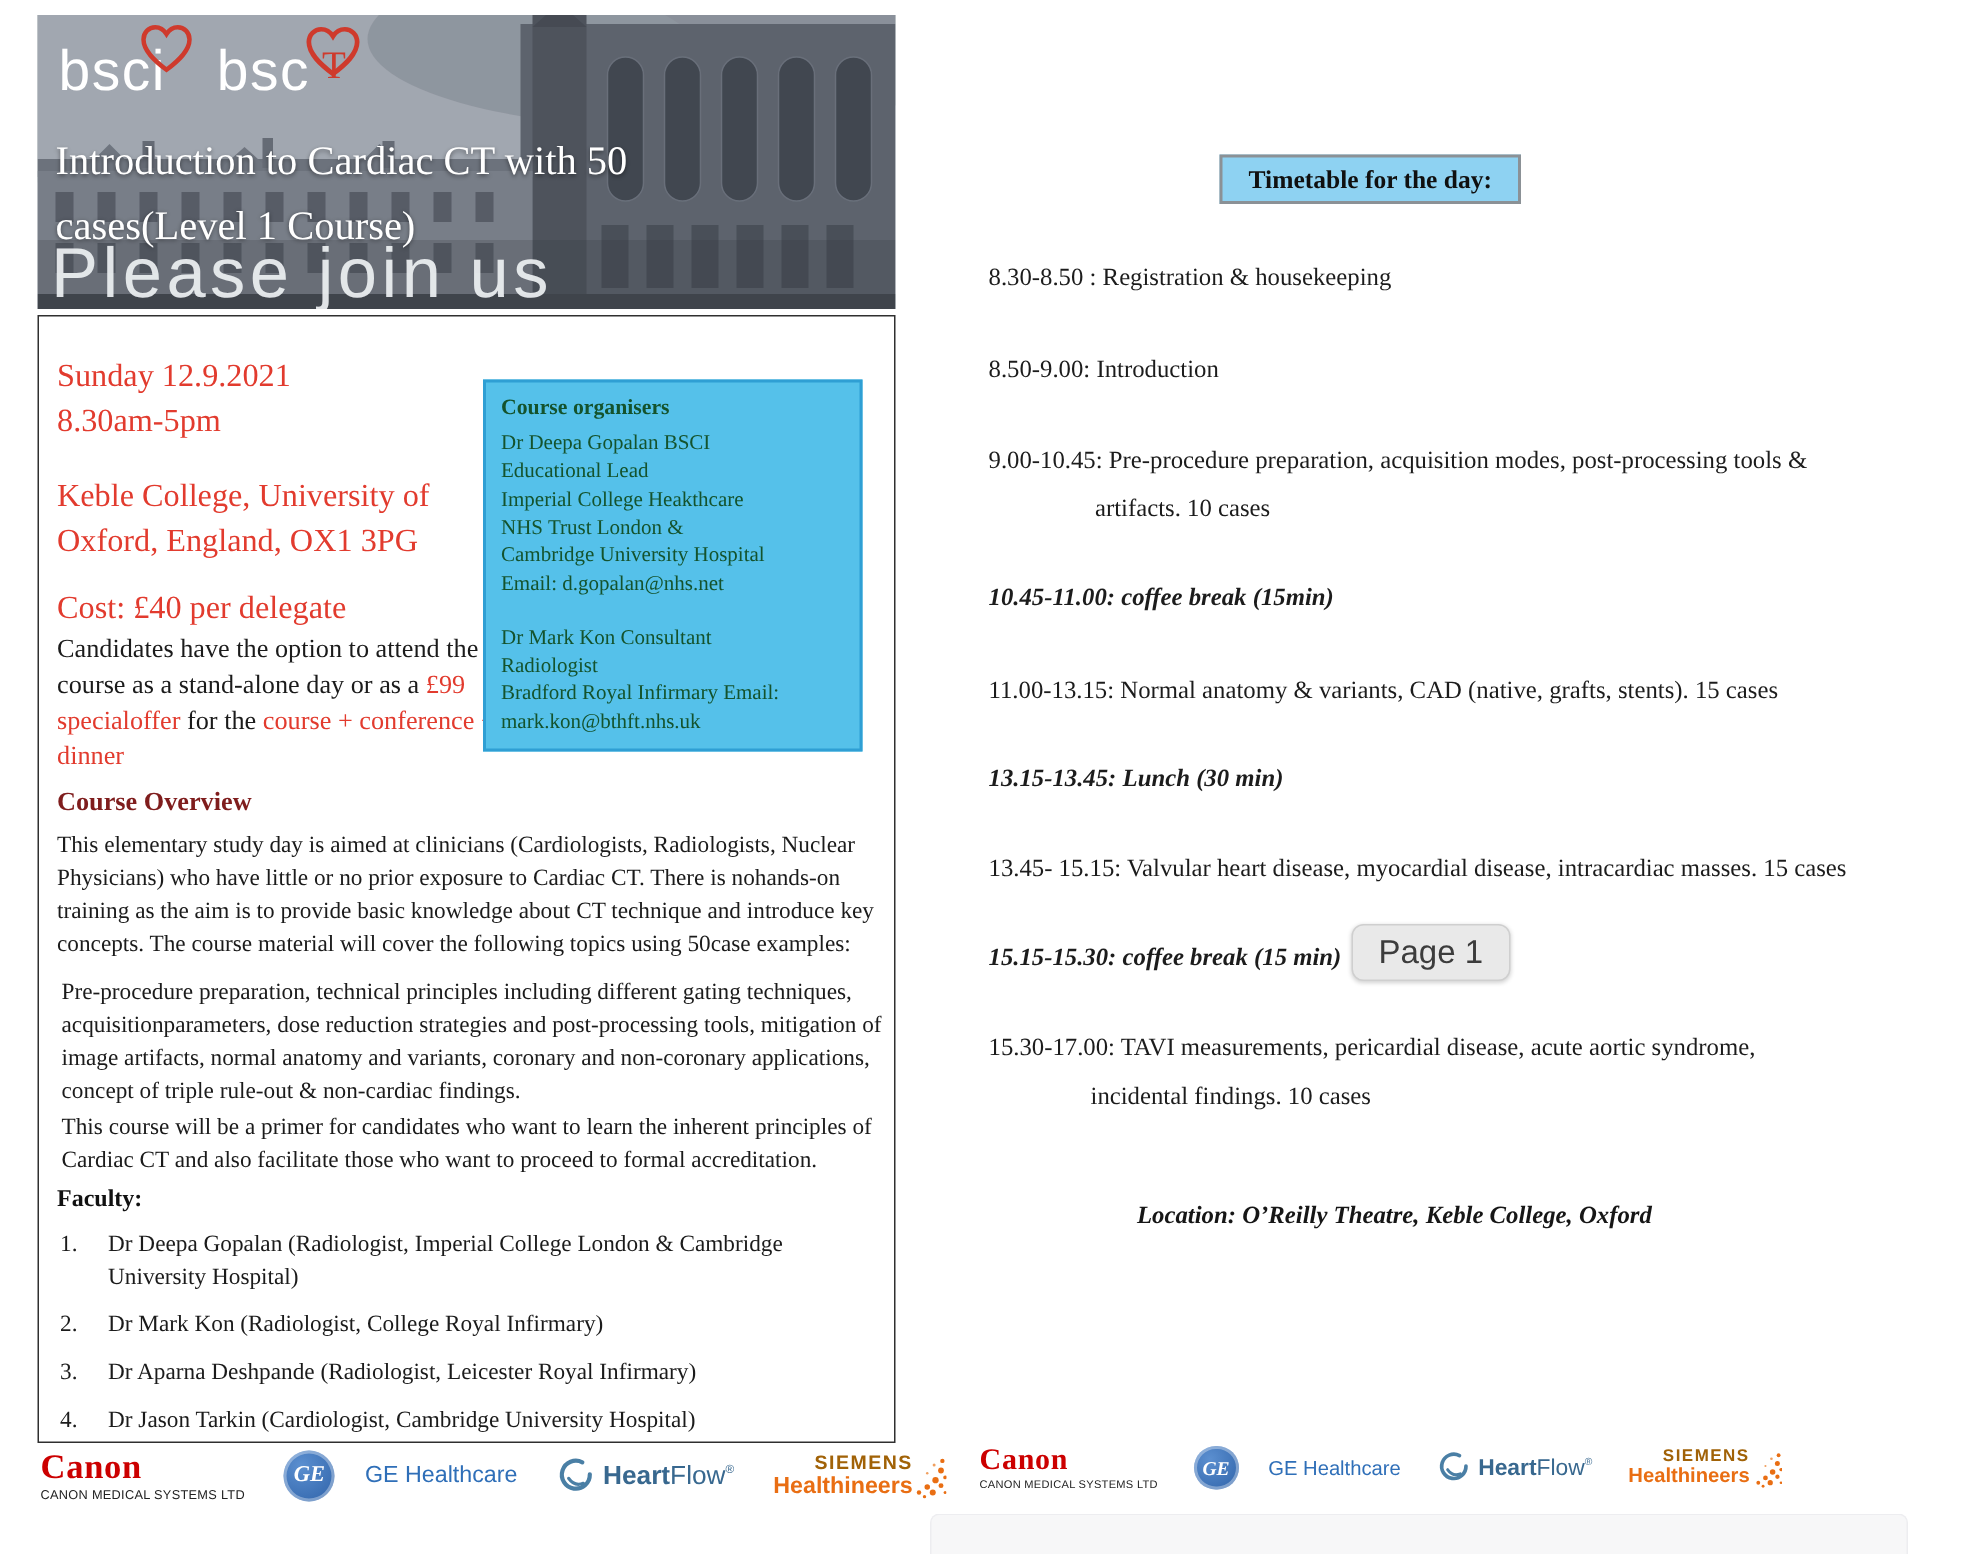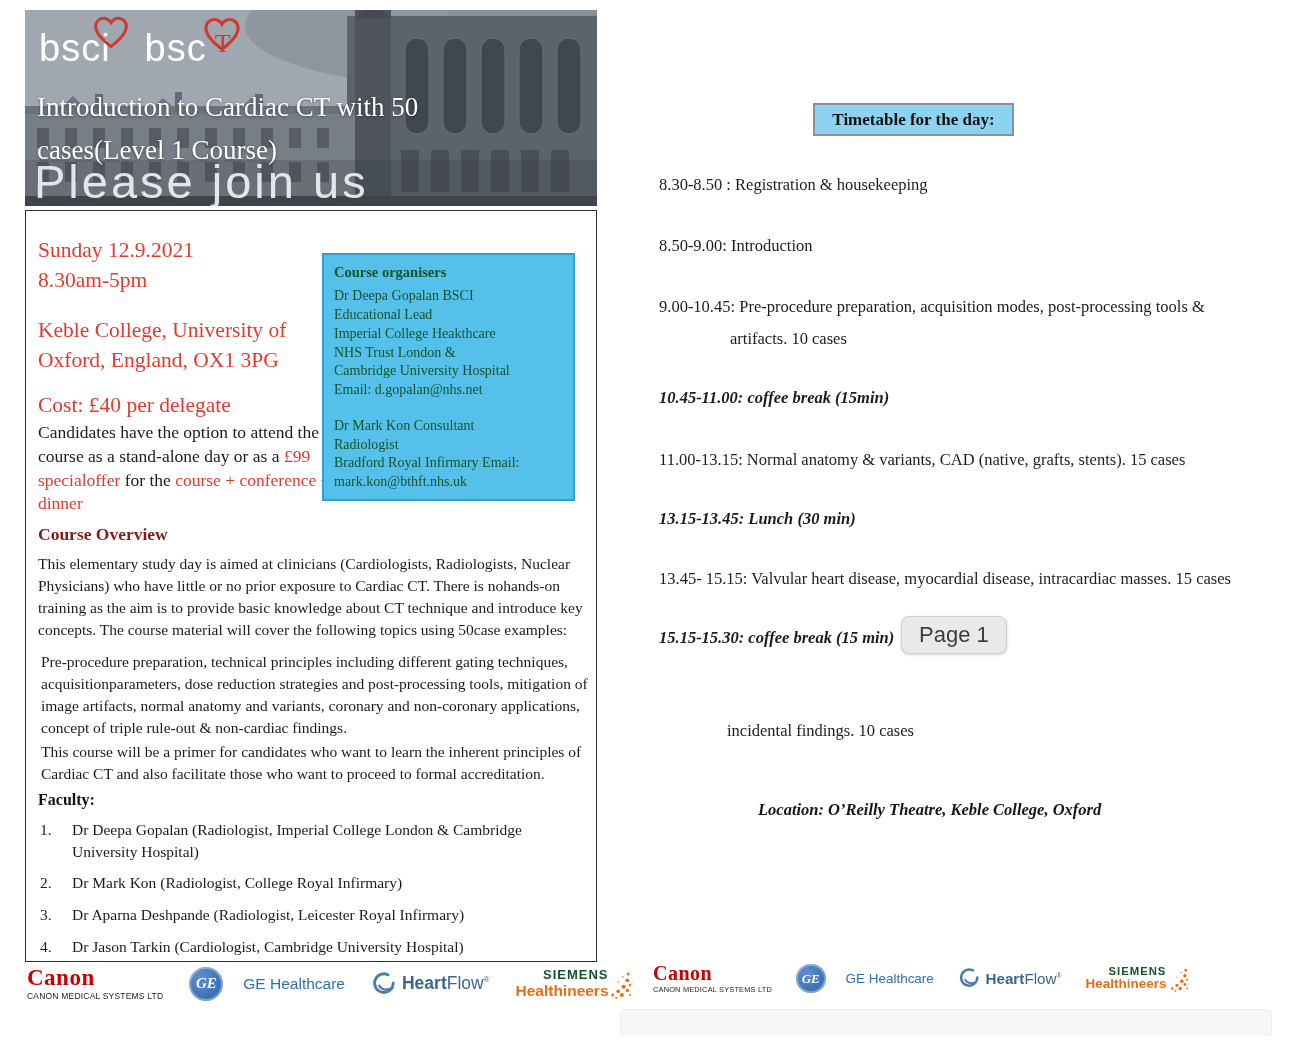--- a/index.html
+++ b/index.html
@@ -53,21 +53,21 @@
     background:radial-gradient(circle at 35% 30%, #5b8fd0, #2e62a8); color:#fff;
     font-family:"Liberation Serif", serif; font-style:italic; font-weight:bold; font-size:calc(15px * var(--k));
     display:flex; align-items:center; justify-content:center; box-shadow:inset 0 0 0 2px rgba(255,255,255,.35); }
   .ge-text { font-family:"Liberation Sans", sans-serif; font-size:calc(15.5px * var(--k)); color:#2f6fb8; }
   .hf { gap:5px; }
   .hf-icon { width:calc(26px * var(--k)); height:calc(26px * var(--k)); }
   .hf-text { font-family:"Liberation Sans", sans-serif; font-size:calc(17.5px * var(--k)); color:#38688f; }
   .hf-text .b { font-weight:bold; }
   .hf-text sup { font-size:.45em; }
   .siemens { position:relative; display:block; padding-right:22px; }
-  .si-1 { font-family:"Liberation Sans", sans-serif; font-weight:bold; font-size:calc(13px * var(--k)); color:#14532d; letter-spacing:1px; text-align:right; line-height:1.1; }
+  .si-1 { font-family:"Liberation Sans", sans-serif; font-weight:bold; font-size:calc(13px * var(--k)); color:#a16207; letter-spacing:1px; text-align:right; line-height:1.1; }
   .si-2 { font-family:"Liberation Sans", sans-serif; font-weight:bold; font-size:calc(15.5px * var(--k)); color:#e96e13; line-height:1.1; }
   .si-dots { position:absolute; right:0; top:0; width:calc(22px * var(--k)); height:calc(32px * var(--k)); }
 
   
   .tt-box { position:absolute; left:813px; top:103px; width:201px; height:33px; background:#8ed2f2; border:2px solid #8b9196;
     display:flex; align-items:center; justify-content:center; font-weight:bold; font-size:17px; color:#101010; }
   .tt { position:absolute; left:659px; font-size:16.5px; color:#1c1c1c; white-space:nowrap; }
   .tt.bi { font-weight:bold; font-style:italic; }
   .tt-cont { position:absolute; left:730px; font-size:16.5px; color:#1c1c1c; white-space:nowrap; }
   .location { position:absolute; left:758px; top:800px; font-size:16.5px; font-weight:bold; font-style:italic; color:#161616; }
@@ -259,20 +259,21 @@
 
   <div class="tt" style="top:175px;">8.30-8.50 : Registration &amp; housekeeping</div>
   <div class="tt" style="top:236px;">8.50-9.00: Introduction</div>
   <div class="tt" style="top:297px;">9.00-10.45: Pre-procedure preparation, acquisition modes, post-processing tools &amp;</div>
   <div class="tt-cont" style="top:329px;">artifacts. 10 cases</div>
   <div class="tt bi" style="top:388px;">10.45-11.00: coffee break (15min)</div>
   <div class="tt" style="top:450px;">11.00-13.15: Normal anatomy &amp; variants, CAD (native, grafts, stents). 15 cases</div>
   <div class="tt bi" style="top:509px;">13.15-13.45: Lunch (30 min)</div>
   <div class="tt" style="top:569px;">13.45- 15.15: Valvular heart disease, myocardial disease, intracardiac masses. 15 cases</div>
   <div class="tt bi" style="top:628px;">15.15-15.30: coffee break (15 min)</div>
+  <div class="tt" style="top:688px;">15.30-17.00: TAVI measurements, pericardial disease, acute aortic syndrome,</div>
   <div class="tt-cont" style="top:721px; left:727px;">incidental findings. 10 cases</div>
 
   <div class="page-badge">Page 1</div>
   <div class="location">Location: O’Reilly Theatre, Keble College, Oxford</div>
 
   <div class="sponsors sm">
     <div class="sp">
       <div>
         <div class="canon-word">Canon</div>
         <div class="canon-sub">CANON MEDICAL SYSTEMS LTD</div>

